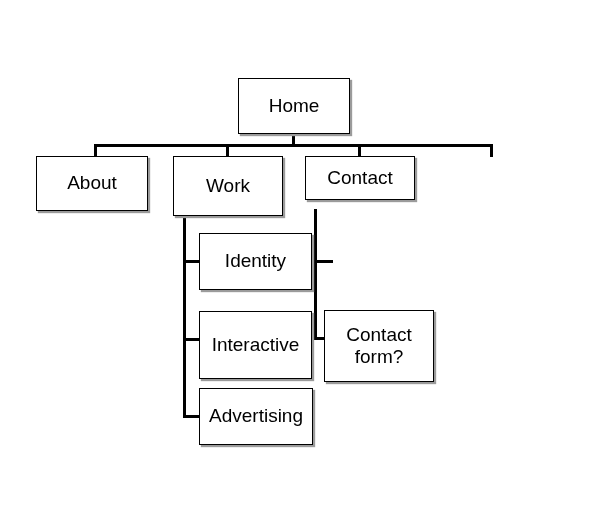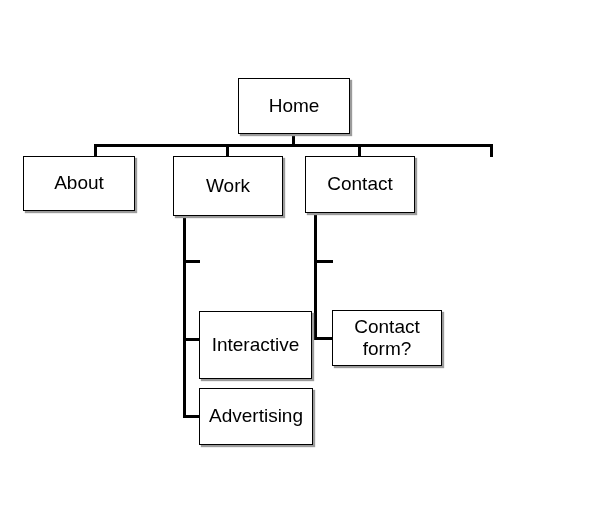--- a/index.html
+++ b/index.html
@@ -52,32 +52,35 @@
   <div class="line" style="left:183px; top:338px; width:17px;  height:3px;"></div>
   <div class="line" style="left:183px; top:415px; width:17px;  height:3px;"></div>
 
   <div class="line" style="left:314px; top:209px; width:3px;   height:131px;"></div>
   <div class="line" style="left:314px; top:260px; width:19px;  height:3px;"></div>
   <div class="line" style="left:314px; top:337px; width:19px;  height:3px;"></div>
 
   <div class="node" style="left:238px; top:78px;  width:112px; height:56px;">
     <span>Home</span>
   </div>
-  <div class="node" style="left:23px;  top:156px; width:112px; height:55px;">
+  <div class="node" style="left:36px;  top:156px; width:112px; height:55px;">
     <span>About</span>
   </div>
   <div class="node" style="left:173px; top:156px; width:110px; height:60px;">
     <span>Work</span>
   </div>
-  <div class="node" style="left:305px; top:156px; width:110px; height:57px;text-align:right;">
+  <div class="node" style="left:305px; top:156px; width:110px; height:44px;text-align:right;">
     <span>Contact</span>
+  </div>
+  <div class="node" style="left:199px; top:233px; width:113px; height:57px;">
+    <span>Identity</span>
   </div>
   <div class="node" style="left:199px; top:311px; width:113px; height:68px;">
     <span>Interactive</span>
   </div>
   <div class="node" style="left:199px; top:388px; width:114px; height:57px;">
     <span>Advertising</span>
   </div>
-  <div class="node" style="left:332px; top:310px; width:110px; height:56px;">
+  <div class="node" style="left:324px; top:310px; width:110px; height:72px;">
     <span>Contact form?</span>
   </div>
 
 </div>
 
 </body></html>

